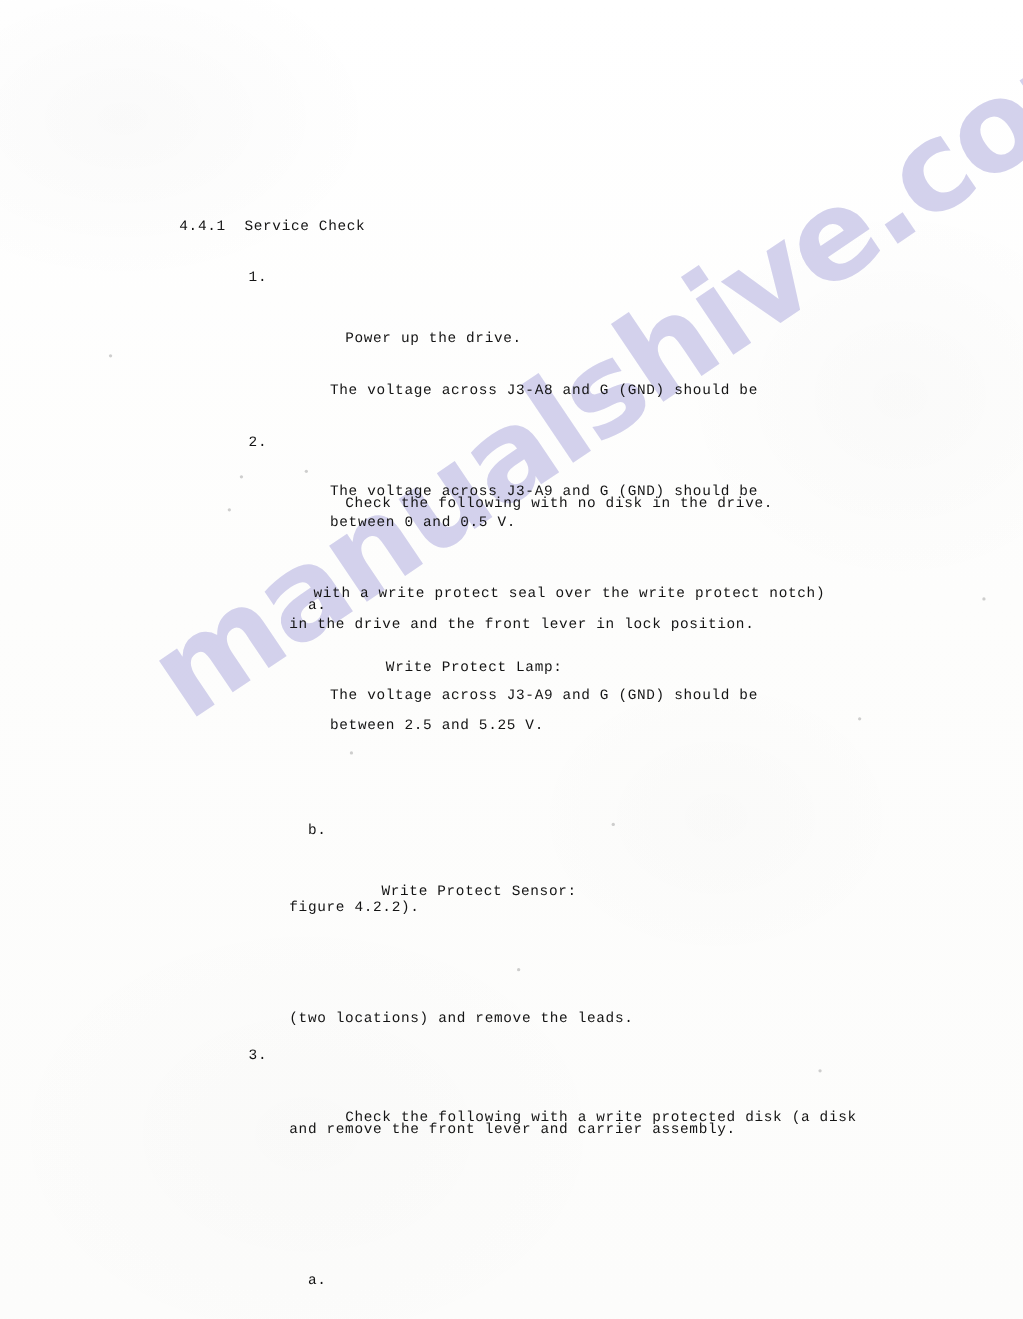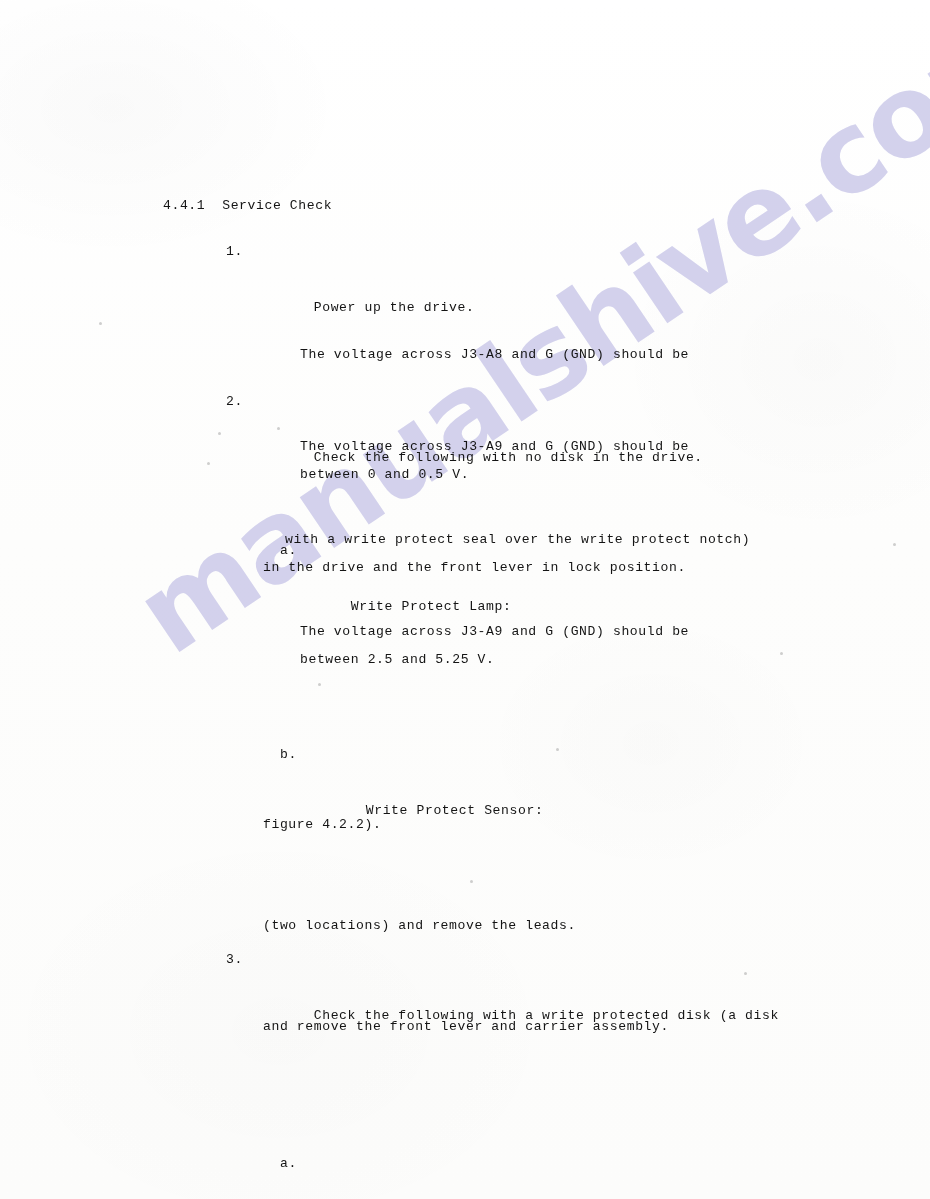--- a/index.html
+++ b/index.html
@@ -110,21 +110,21 @@
     </div>
 
     <div class="block row" style="left:280px; top:313px;">
       <span class="marker">a.</span>
       <span class="body-lines" style="margin-left:20px; display:inline-block;">Write Protect Lamp:</span>
     </div>
     <div class="block" style="left:300px; top:341px;">The voltage across J3-A8 and G (GND) should be</div>
 
     <div class="block row" style="left:280px; top:405px;">
       <span class="marker">b.</span>
-      <span class="body-lines" style="margin-left:35px; display:inline-block;">Write Protect Sensor:</span>
+      <span class="body-lines" style="margin-left:16px; display:inline-block;">Write Protect Sensor:</span>
     </div>
     <div class="block" style="left:300px; top:433px;">The voltage across J3-A9 and G (GND) should be</div>
     <div class="block" style="left:300px; top:461px;">between 0 and 0.5 V.</div>
 
     <div class="block row" style="left:226px; top:498px;">
       <span class="marker">3.</span>
       <span class="body-lines" style="margin-left:37px; display:inline-block;">Check the following with a write protected disk (a disk</span>
     </div>
     <div class="block" style="left:263px; top:526px;margin-left:22px;">with a write protect seal over the write protect notch)</div>
     <div class="block" style="left:263px; top:554px;">in the drive and the front lever in lock position.</div>

